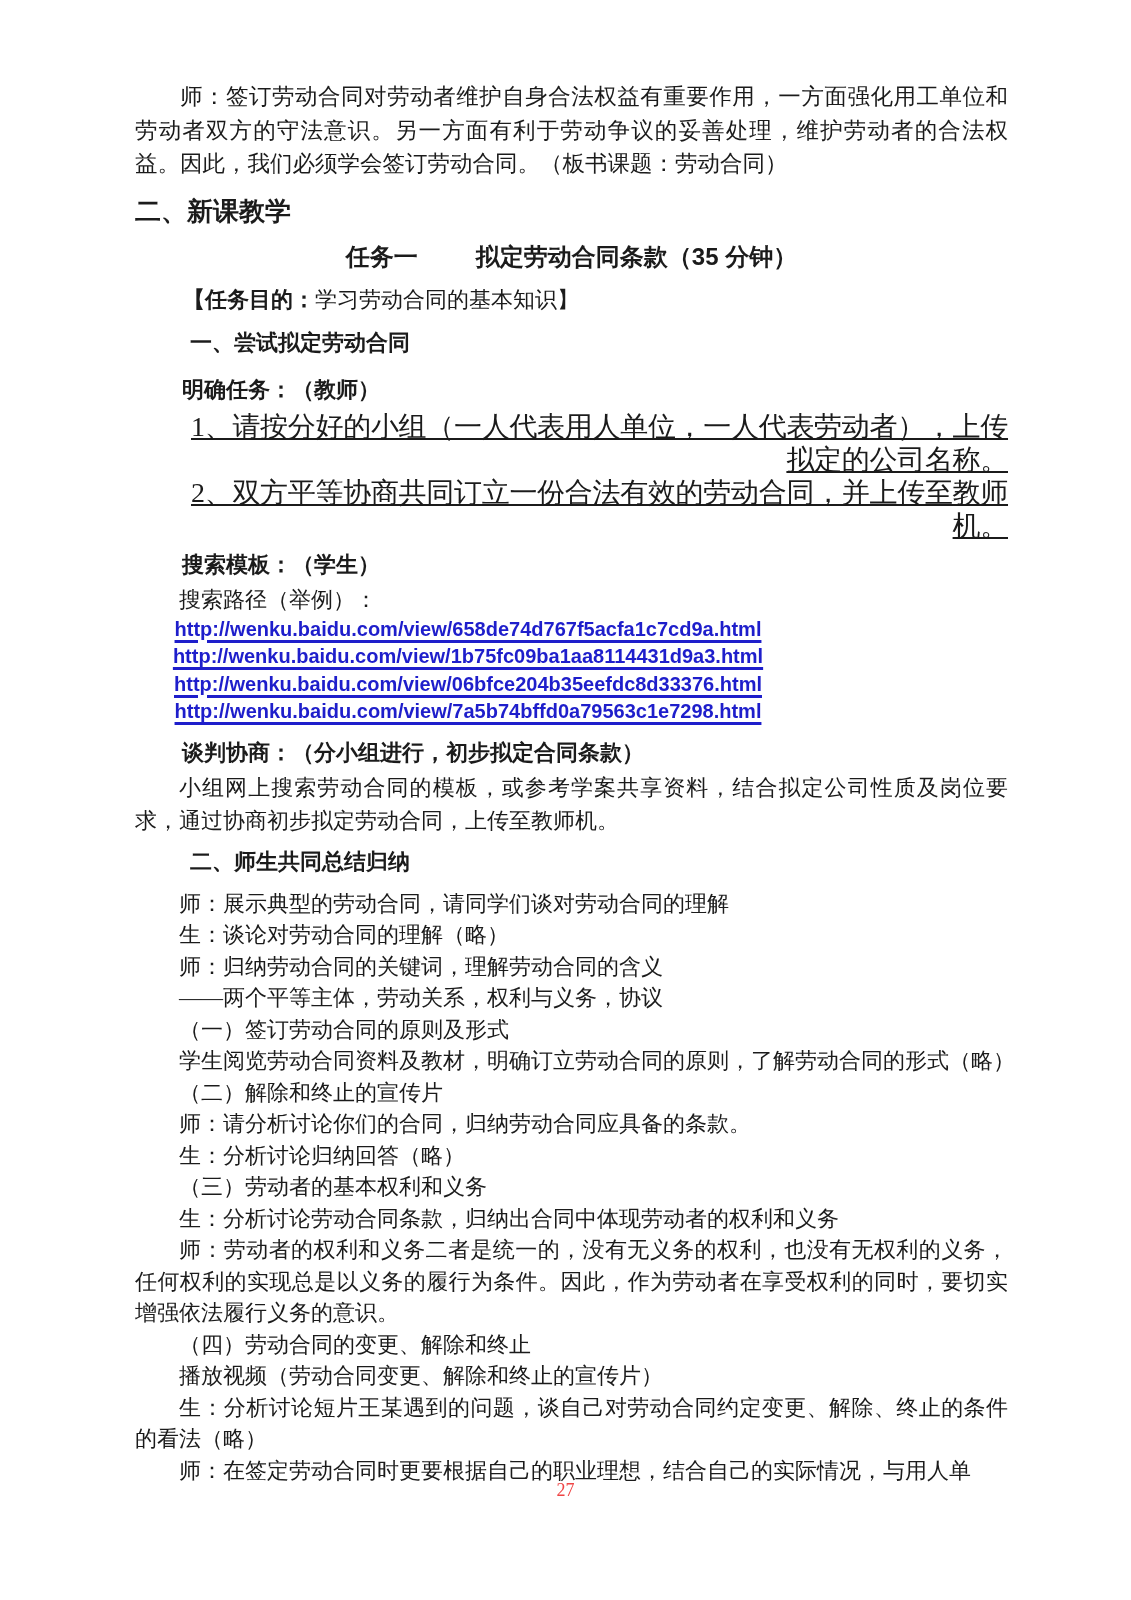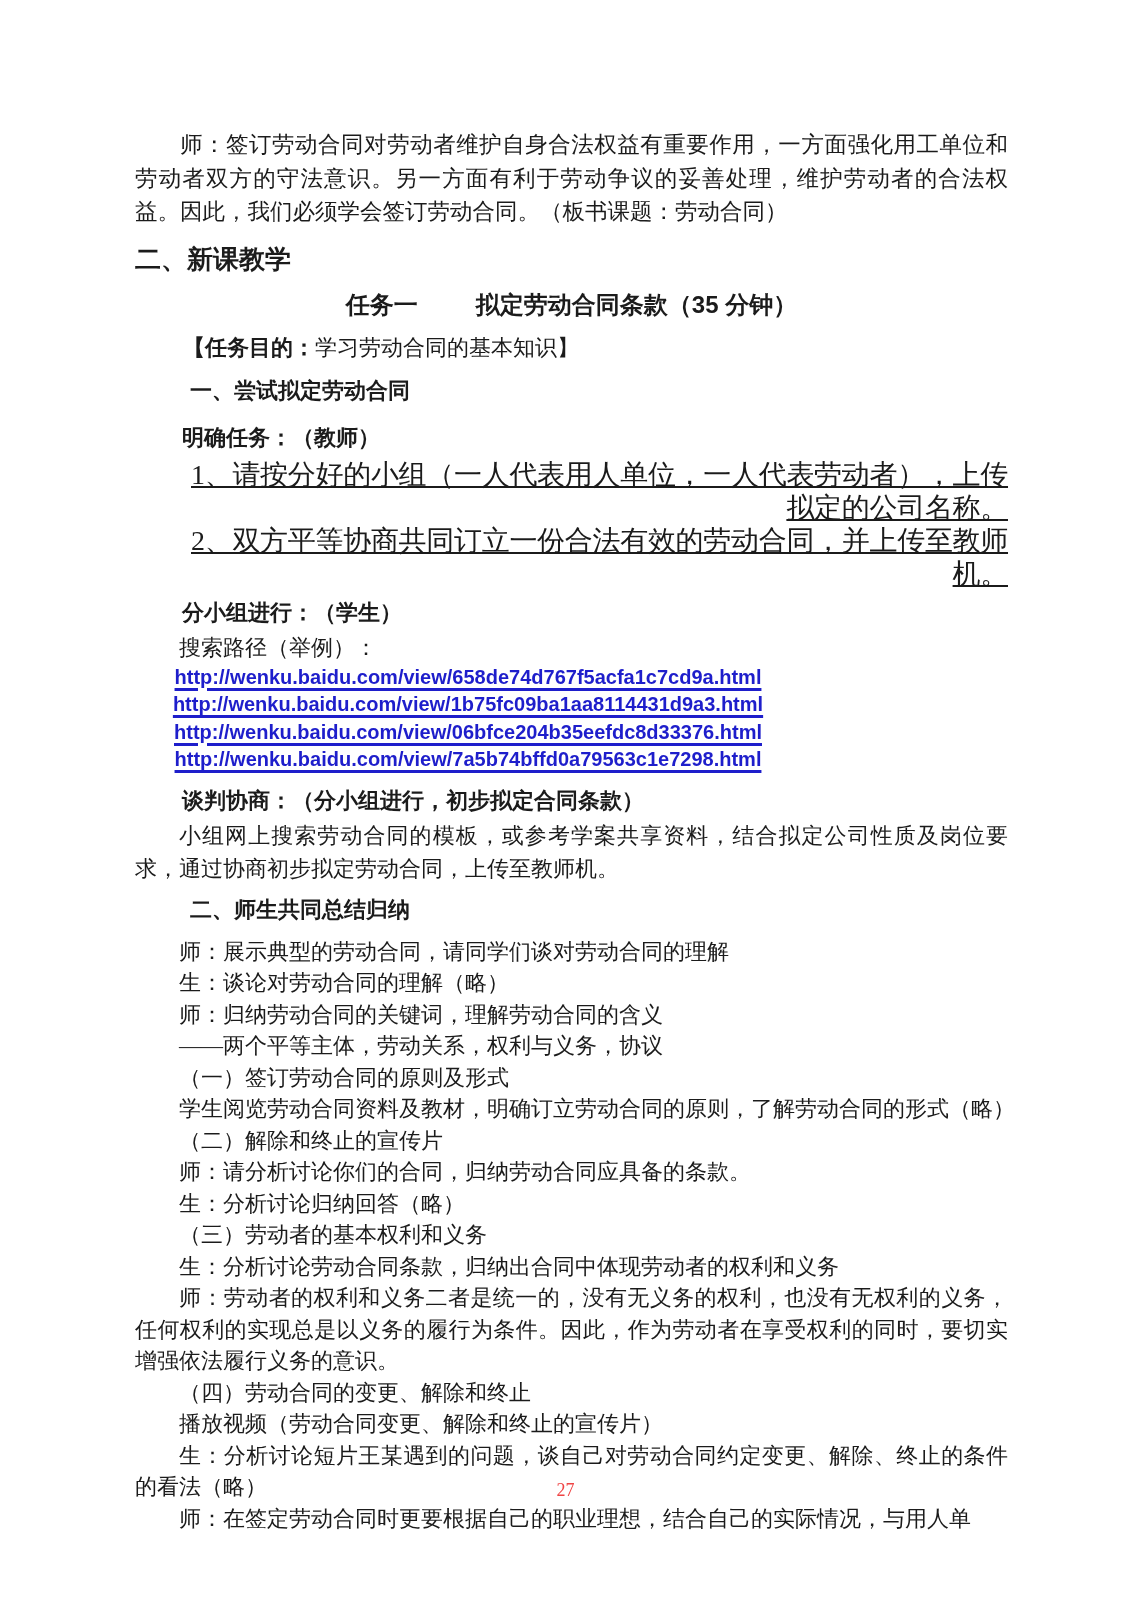--- a/index.html
+++ b/index.html
@@ -5,23 +5,23 @@
   html,body { margin:0; padding:0; background:#ffffff; }
   .page {
     position:relative;
     width:1131px; height:1600px;
     background:#ffffff;
     color:#1b1b1b;
     font-family:"Liberation Serif","DejaVu Serif",serif;
     overflow:hidden;
   }
   .content {
-    position:absolute; left:135px; top:12px;
+    position:absolute; left:135px; top:0;
     width:873px;
-    padding-top:116px;
+    padding-top:80px;
   }
   p { margin:0; }
   .body-text {
     font-size:22px; line-height:33.5px;
     text-align:justify;
     text-indent:2em;
   }
   .intro { font-size:22.5px; }
   .h-main {
     font-family:"Liberation Sans","DejaVu Sans",sans-serif;
@@ -118,21 +118,21 @@
 
     <div class="label clarify">明确任务：（教师）</div>
 
     <div class="items">
 
         <p>1、请按分好的小组（一人代表用人单位，一人代表劳动者），上传拟定的公司名称。</p>
 
         <p>2、双方平等协商共同订立一份合法有效的劳动合同，并上传至教师机。</p>
       </div>
 
-    <div class="label search">分小组进行：（学生）</div>
+    <div class="label search">搜索模板：（学生）</div>
 
     <p class="search-path">搜索路径（举例）：</p>
 
     <div class="links">
 
         <div class="link-row">
           <a>http://wenku.baidu.com/view/658de74d767f5acfa1c7cd9a.html</a>
         </div>
 
         <div class="link-row">

